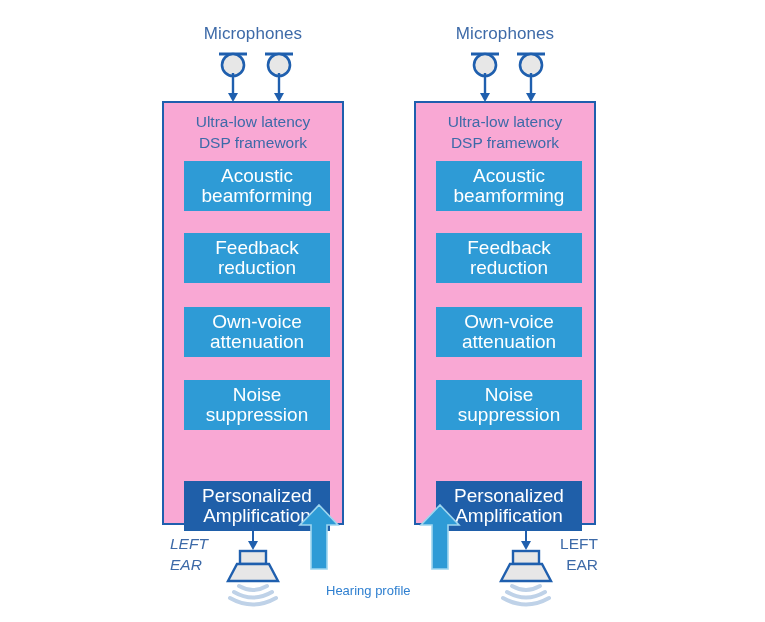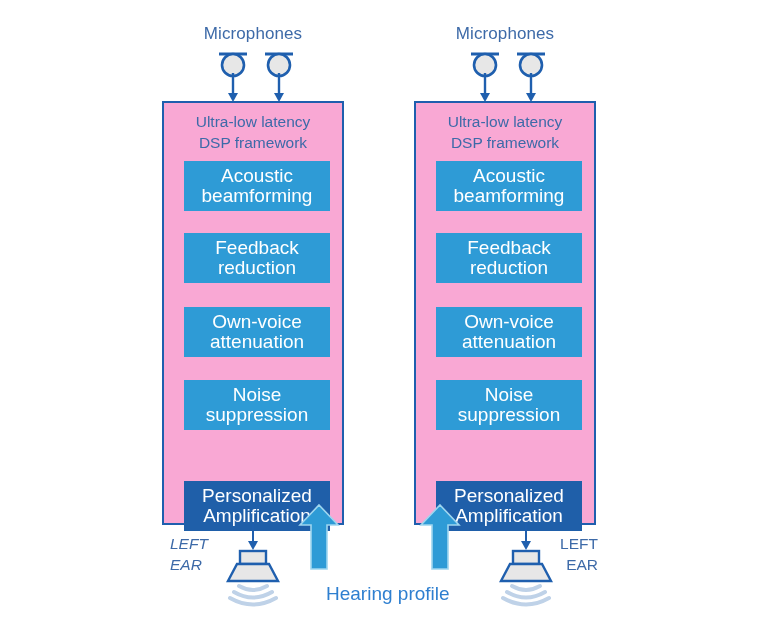--- a/index.html
+++ b/index.html
@@ -69,21 +69,21 @@
     font-size: 15.5px;
     line-height: 21px;
     color: #3D6AA8;
     white-space: pre-line;
   }
   .ear-label.left  { text-align: left; }
   .ear-label.right { text-align: right; }
 
   
   .hearing-profile {
-    font-size: 19px;
+    font-size: 13px;
     color: #2E7FD0;
     white-space: nowrap;
   }
 
   
   svg { display: block; overflow: visible; }
 </style>
 </head>
 <body>
 

